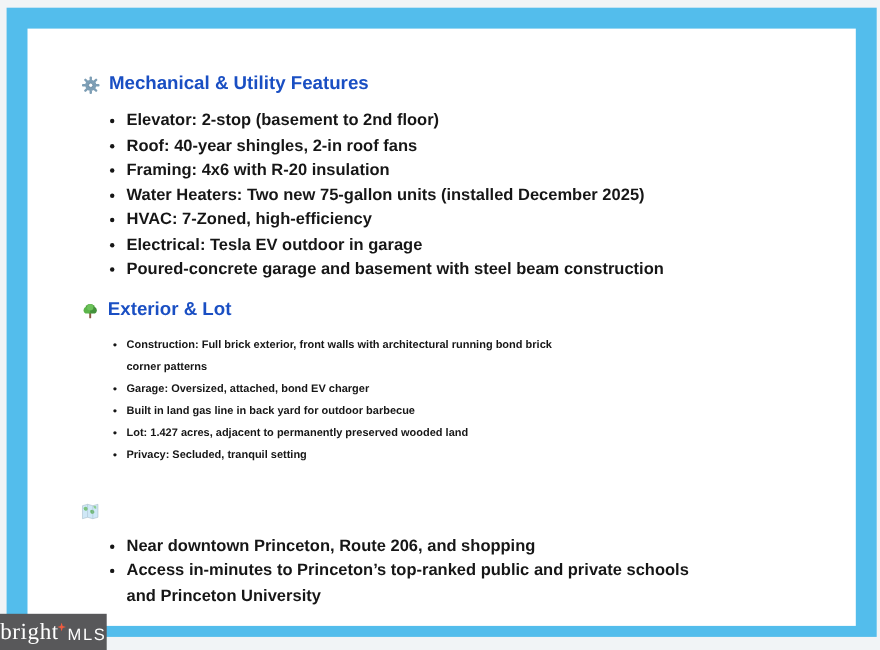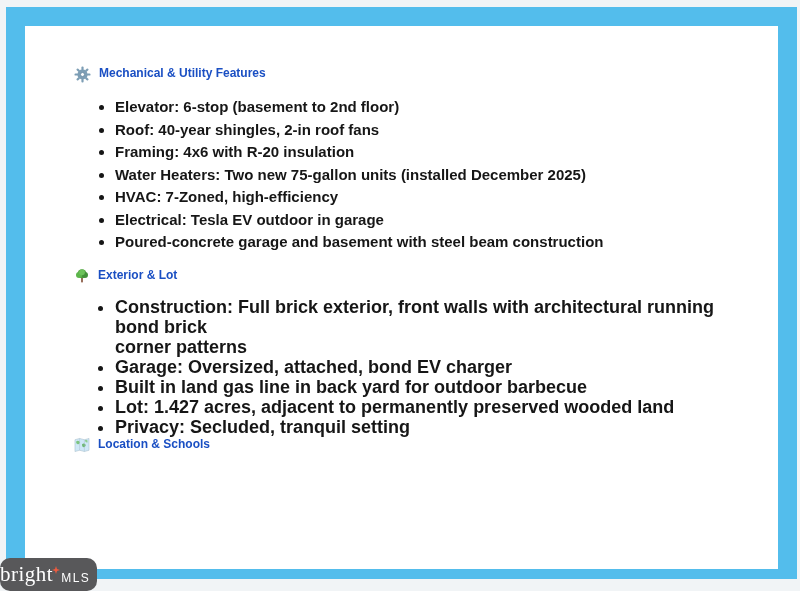--- a/index.html
+++ b/index.html
@@ -22,64 +22,63 @@
   .card{
     position:absolute;left:25px;top:26px;right:22px;bottom:22px;
     background:#ffffff;
     box-sizing:border-box;
     padding:40px 30px 0 49px;
     overflow:hidden;
   }
   .section{margin:0 0 14px 0;}
   .heading{
     margin:0 0 13px 0;
-    font-size:12px;
+    font-size:17px;
     font-weight:bold;
     color:var(--heading);
-    display:flex;align-items:flex-start;gap:8px;
+    display:flex;align-items:flex-end;gap:8px;
   }
   .icon-slot{display:inline-flex;align-items:center;}
   ul.items{
     margin:0;
     padding:0 0 0 41px;
     font-weight:bold;
     color:var(--body);
     list-style:disc;
   }
   ul.items li{
     white-space:pre-line;
   }
   .section.large ul.items{font-size:15px;line-height:22.5px;}
   .section.large ul.items li{margin:0;}
-  .section.small ul.items{font-size:18px;line-height:20px;}
-  .section.small{margin-bottom:0;}
+  .section.small ul.items{font-size:10px;line-height:20px;}
+  .section.small{margin-bottom:33px;}
 
   
   .mls{
     position:absolute;left:0;bottom:0;
     width:97px;height:33px;
     background:var(--logo-box);
-    display:flex;align-items:center;
+    display:flex;align-items:center;justify-content:center;
     z-index:5;
-    border-radius:10px;
   }
   .mls .brand{
     color:#ffffff;
     font-family:"Liberation Serif","DejaVu Serif",serif;
     font-size:21px;
     line-height:1;
     letter-spacing:0.5px;
   }
   .mls .star{
     width:8px;height:8px;
     margin:-10px 1px 0 -1px;
   }
   .mls .suffix{
     color:#ffffff;
-    font-size:12px;
+    font-size:15px;
     letter-spacing:1.5px;
     margin-top:6px;
   }
 </style>
 </head>
 <body>
 
 <div class="frame"></div>
 <div class="card">
   <div id="sections">
@@ -98,21 +97,21 @@
       <rect x="8.7" y="0.6" width="2.6" height="4.4" rx="1.1" transform="rotate(315 10 10)"></rect>
       <circle cx="10" cy="10" r="6"></circle>
     </g>
     <circle cx="10" cy="10" r="2.3" fill="#ffffff"></circle>
     <circle cx="10" cy="10" r="2.3" fill="none" stroke="#5c7f99" stroke-width="0.8"></circle>
   </svg>
           </span>
       <span class="title">Mechanical &amp; Utility Features</span>
     </h2>
     <ul class="items">
-          <li class="item">Elevator: 6-stop (basement to 2nd floor)</li>
+          <li class="item">Elevator: 2-stop (basement to 2nd floor)</li>
           <li class="item">Roof: 40-year shingles, 2-in roof fans</li>
           <li class="item">Framing: 4x6 with R-20 insulation</li>
           <li class="item">Water Heaters: Two new 75-gallon units (installed December 2025)</li>
           <li class="item">HVAC: 7-Zoned, high-efficiency</li>
           <li class="item">Electrical: Tesla EV outdoor in garage</li>
           <li class="item">Poured-concrete garage and basement with steel beam construction</li>
         </ul>
   </section>
 
   <section class="section small">
@@ -143,22 +142,26 @@
       <span class="icon-slot">
             <svg width="16" height="16" viewBox="0 0 20 20" xmlns="http://www.w3.org/2000/svg">
     <path d="M1.2 3.4 L7 1.8 L13 3.4 L18.8 1.8 L18.8 16.6 L13 18.2 L7 16.6 L1.2 18.2 Z" fill="#cfe8f7" stroke="#9fb6c4" stroke-width="0.6"></path>
     <path d="M2.5 6 q2.2 -2.4 4.4 -0.3 q1.2 2 -0.8 3.1 q-3.4 1.2 -3.6 -2.8 z" fill="#7cc47f"></path>
     <path d="M10 9 q2.4 -1.8 4.2 0.2 q1.4 2.2 -1 3.4 q-3.2 0.8 -3.2 -3.6 z" fill="#6fb973"></path>
     <path d="M13.5 4 q2 -1 3.4 0.4 l0 2.4 q-2.4 0.8 -3.4 -2.8 z" fill="#8fcf92"></path>
     <line x1="7" y1="1.8" x2="7" y2="16.6" stroke="#9fb6c4" stroke-width="0.5"></line>
     <line x1="13" y1="3.4" x2="13" y2="18.2" stroke="#9fb6c4" stroke-width="0.5"></line>
   </svg>
           </span>
-      <span class="title">Location &amp; Schools</span>
     </h2>
+    <ul class="items">
+          <li class="item">Near downtown Princeton, Route 206, and shopping</li>
+          <li class="item">Access in-minutes to Princeton’s top-ranked public and private schools
+and Princeton University</li>
+        </ul>
   </section>
 </div>
 </div>
 
 <div class="mls">
   <span class="brand">bright</span>
   <svg class="star" viewBox="0 0 10 10" xmlns="http://www.w3.org/2000/svg">
     <path d="M5 0 L6.2 3.8 L10 5 L6.2 6.2 L5 10 L3.8 6.2 L0 5 L3.8 3.8 Z" fill="#ef5b3f"></path>
   </svg>
   <span class="suffix">MLS</span>

